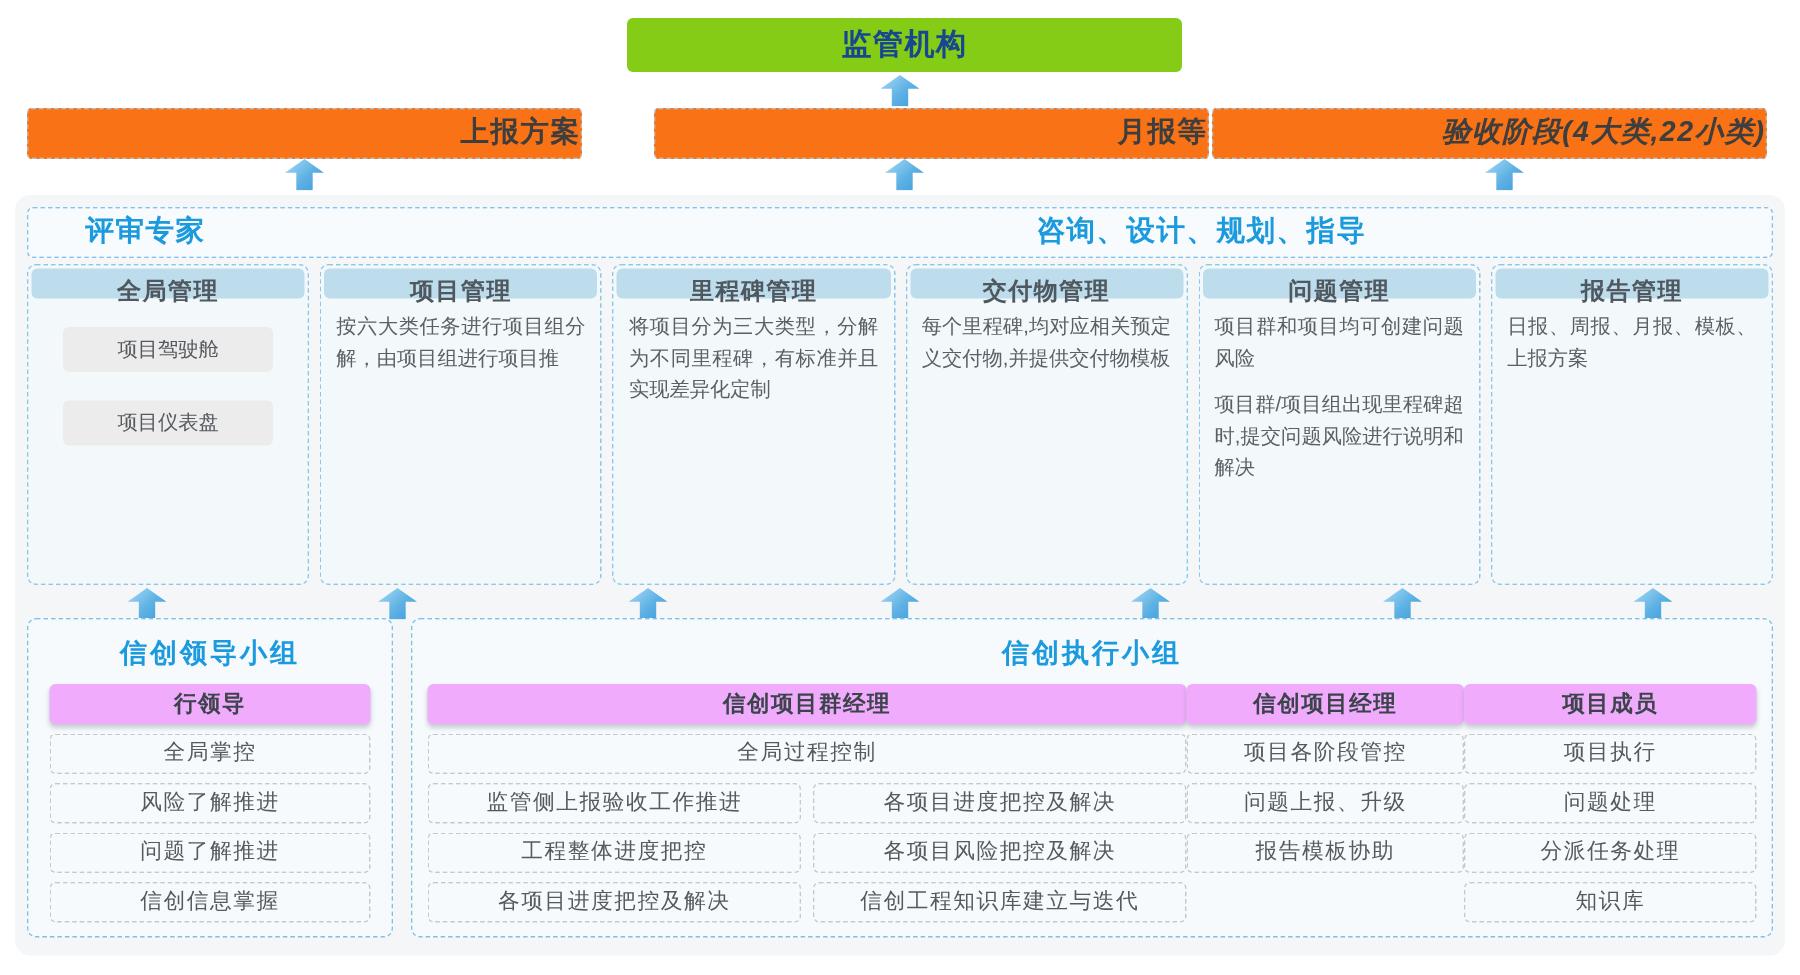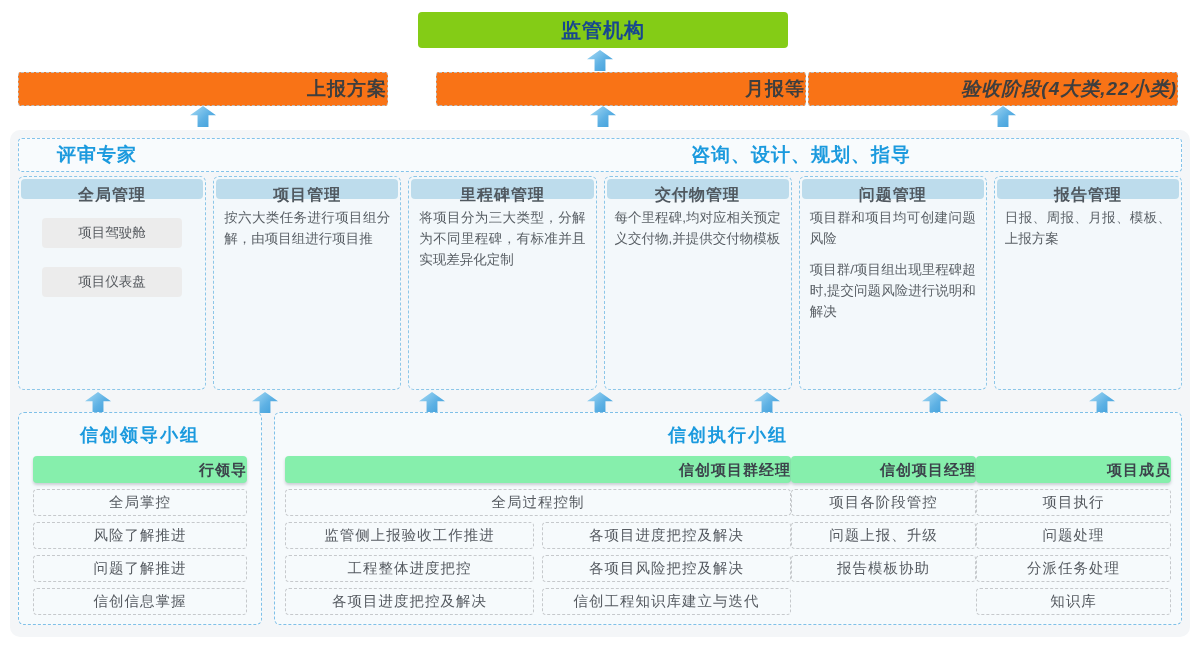--- a/index.html
+++ b/index.html
@@ -82,23 +82,23 @@
     top:282px; height:213px;
     background:#f6fafc; border:1px dashed #7fc0e8; border-radius:6px;
   }
   .leader { left:8px;  width:244px; }
   .exec   { left:264px; width:908px; }
   .grp-title {
     margin-top:10px; height:24px; text-align:center;
     color:#1b9ade; font-size:18px; font-weight:bold; letter-spacing:2px;
   }
   .role {
-    height:27px; line-height:27px; background:#86efac; border-radius:4px;
+    height:27px; line-height:27px; background:#f0abfc; border-radius:4px;
     box-shadow:0 2px 3px rgba(125,136,148,.38);
-    color:#3c434b; font-size:15px; font-weight:bold; text-align:right;
+    color:#3c434b; font-size:15px; font-weight:bold; text-align:center;
     letter-spacing:1px;
   }
   .ditem {
     height:27px; line-height:25px; border:1px dashed #c6c9cc; border-radius:4px;
     color:#555a60; font-size:14.5px; text-align:center; letter-spacing:1px;
   }
   .leader .role  { margin:9px 14px 0 14px; }
   .leader .ditem { margin:6px 14px 0 14px; }
 
   .exec-grid { margin:9px 10px 0 10px; display:flex; }

